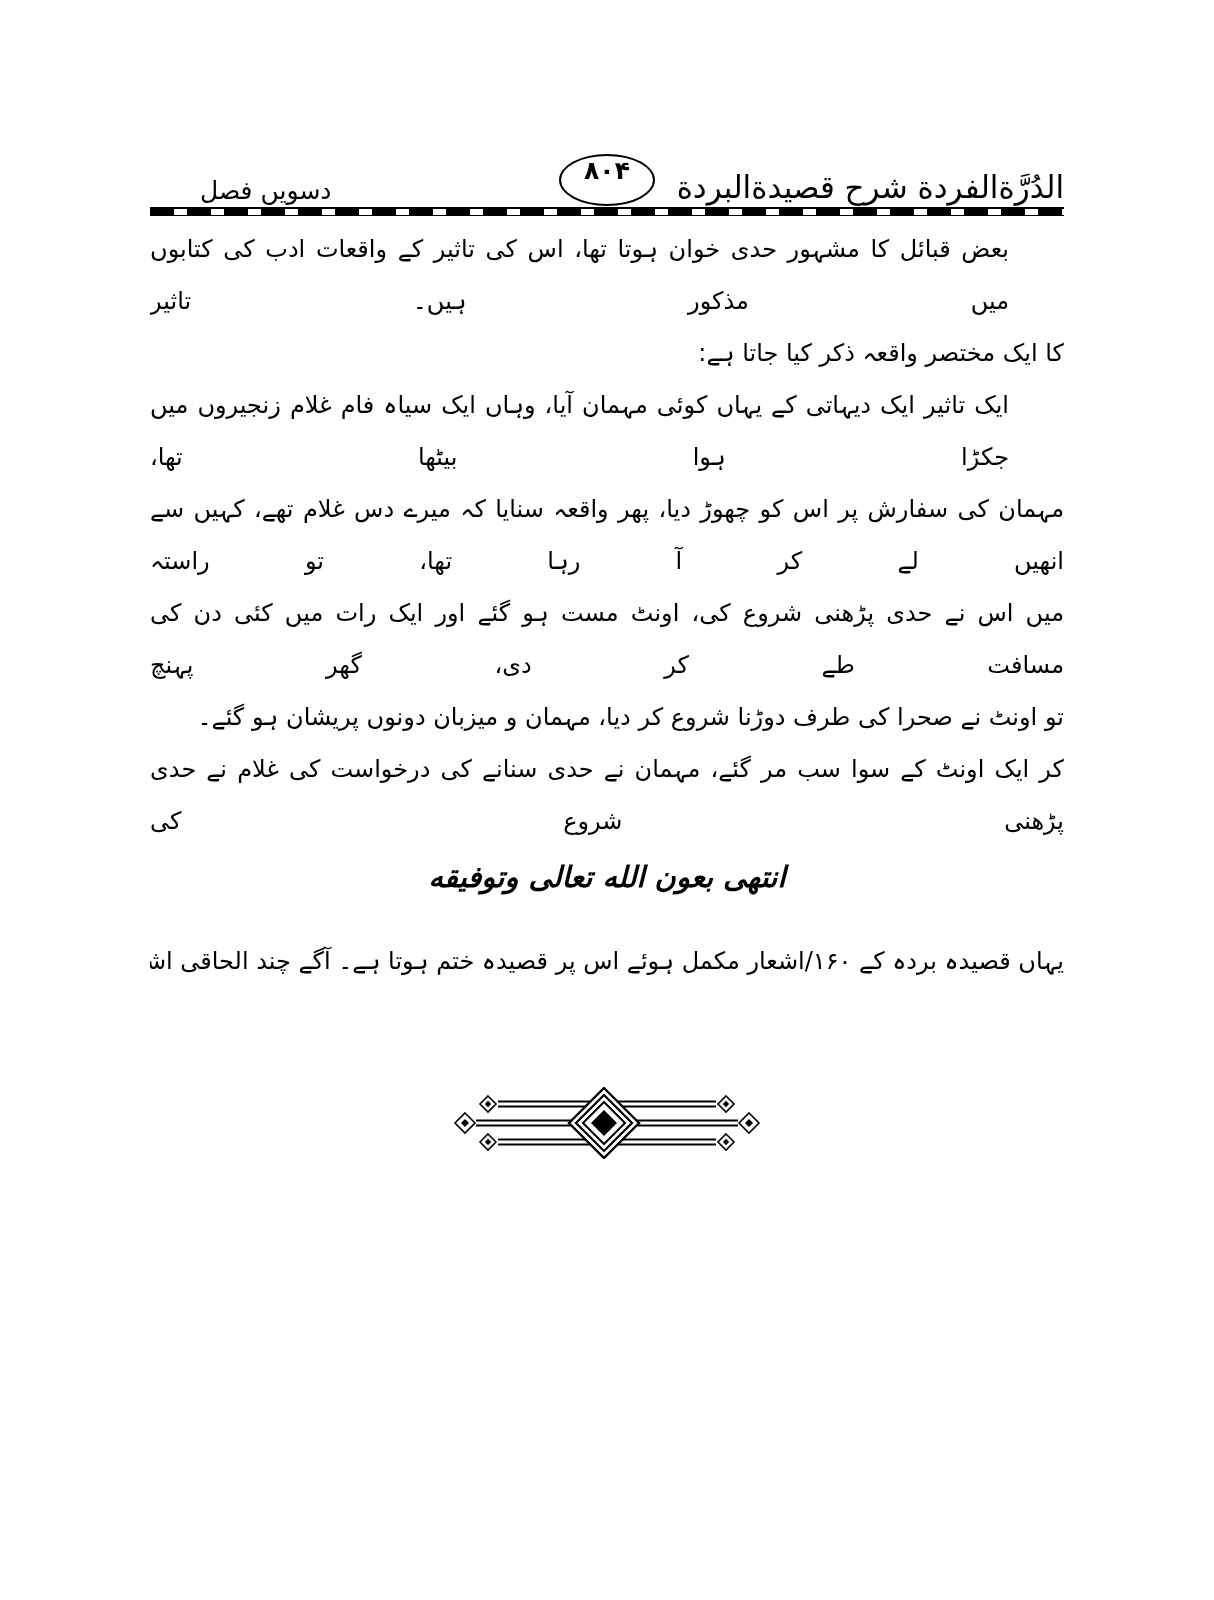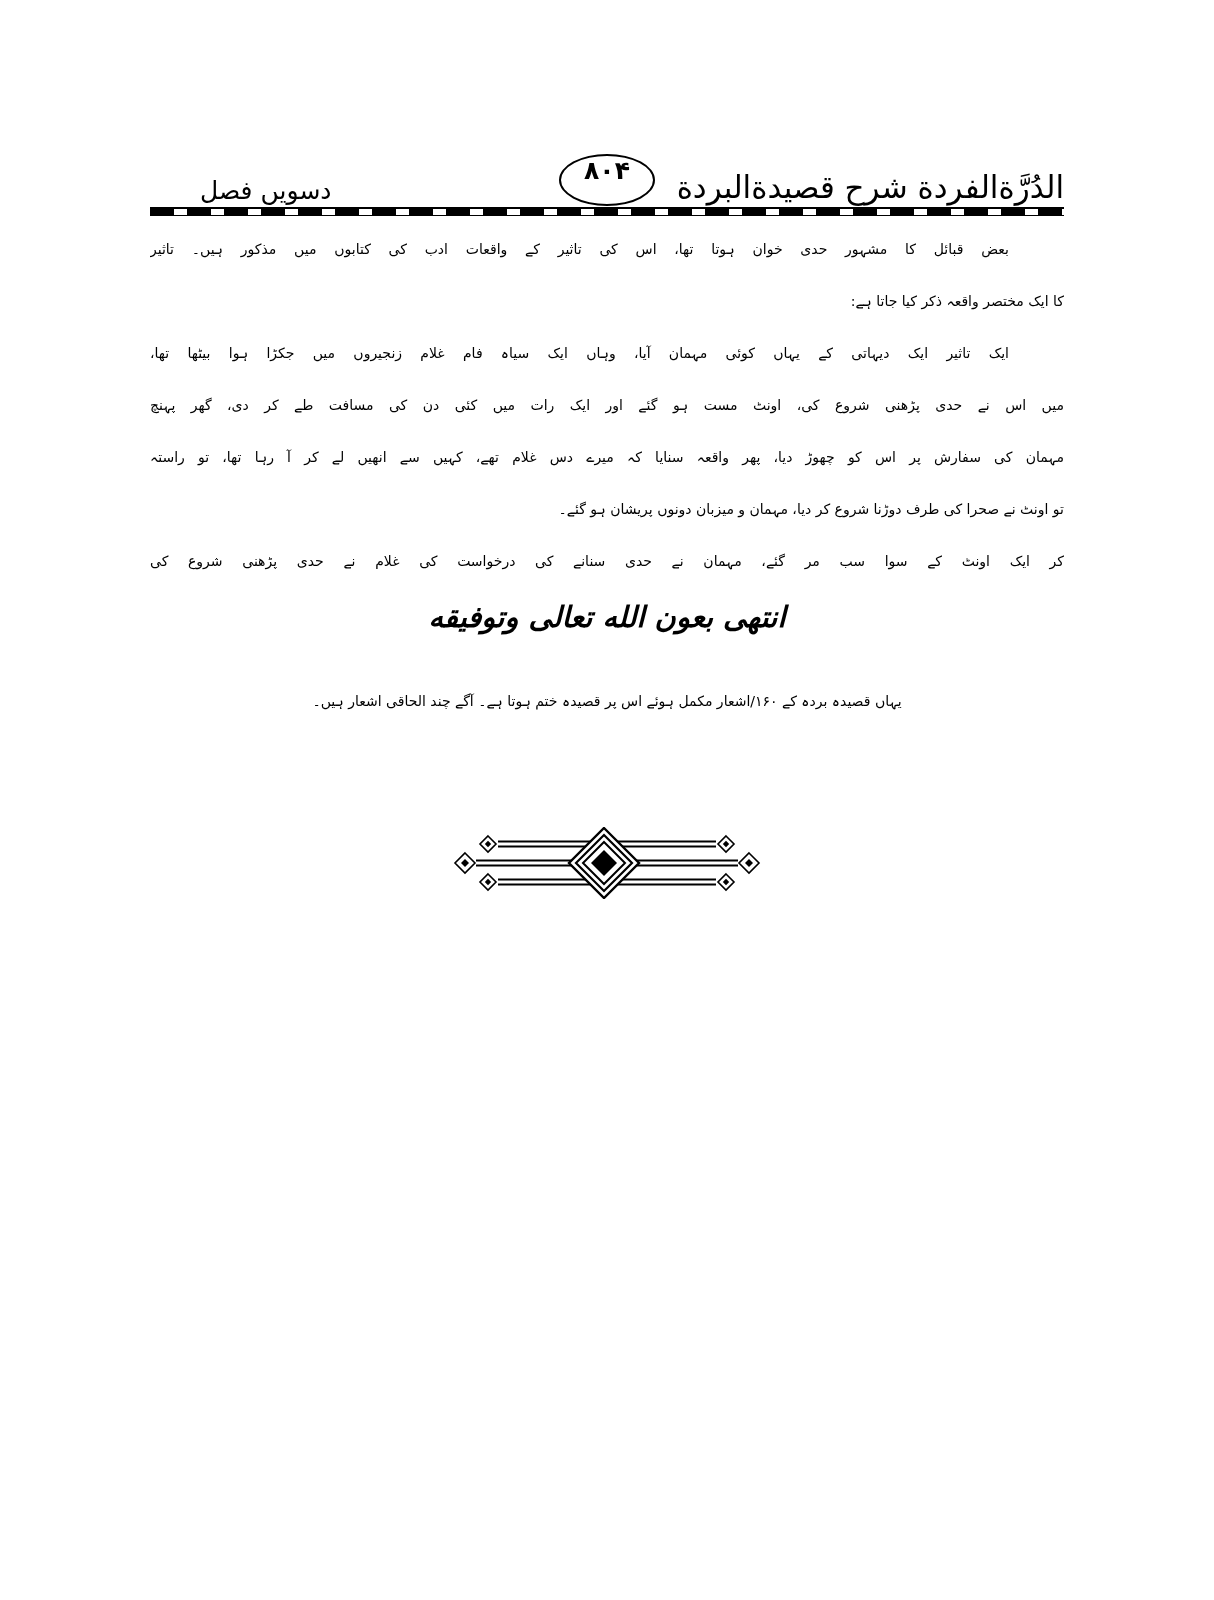--- a/index.html
+++ b/index.html
@@ -62,21 +62,21 @@
     border-top: 2px solid #000;
     border-bottom: 1px solid #000;
     background: repeating-linear-gradient(90deg,
       #000 0px, #000 24px,
       #ffffff 24px, #ffffff 37px);
   }
   
   .text-block { margin-top: 7px; }
   .urdu-line {
     direction: rtl;
-    font-size: 14px;
+    font-size: 24px;
     line-height: 52px;
     white-space: nowrap;
     overflow: hidden;
   }
   .just { text-align: justify; text-align-last: justify; white-space: normal; }
   .indent { padding-right: 55px; }
   .align-right { text-align: right; }
   .center { text-align: center; }
   .colophon {
     direction: rtl;
@@ -108,22 +108,22 @@
   </header>
 
   <div class="rule-dashed"></div>
 
   <main class="text-block">
 
     <p class="urdu-line just indent">بعض قبائل کا مشہور حدی خوان ہوتا تھا، اس کی تاثیر کے واقعات ادب کی کتابوں میں مذکور ہیں۔ تاثیر</p>
     <p class="urdu-line align-right">کا ایک مختصر واقعہ ذکر کیا جاتا ہے:</p>
 
     <p class="urdu-line just indent">ایک تاثیر ایک دیہاتی کے یہاں کوئی مہمان آیا، وہاں ایک سیاہ فام غلام زنجیروں میں جکڑا ہوا بیٹھا تھا،</p>
+    <p class="urdu-line just">مہمان کی سفارش پر اس کو چھوڑ دیا، پھر واقعہ سنایا کہ میرے دس غلام تھے، کہیں سے انھیں لے کر آ رہا تھا، تو راستہ</p>
     <p class="urdu-line just">میں اس نے حدی پڑھنی شروع کی، اونٹ مست ہو گئے اور ایک رات میں کئی دن کی مسافت طے کر دی، گھر پہنچ</p>
-    <p class="urdu-line just">مہمان کی سفارش پر اس کو چھوڑ دیا، پھر واقعہ سنایا کہ میرے دس غلام تھے، کہیں سے انھیں لے کر آ رہا تھا، تو راستہ</p>
     <p class="urdu-line align-right">تو اونٹ نے صحرا کی طرف دوڑنا شروع کر دیا، مہمان و میزبان دونوں پریشان ہو گئے۔</p>
     <p class="urdu-line just">کر ایک اونٹ کے سوا سب مر گئے، مہمان نے حدی سنانے کی درخواست کی غلام نے حدی پڑھنی شروع کی</p>
 
     <p class="colophon colophon-1">انتهى بعون الله تعالى وتوفيقه</p>
 
     <p class="urdu-line center para-3">یہاں قصیدہ بردہ کے ۱۶۰/اشعار مکمل ہوئے اس پر قصیدہ ختم ہوتا ہے۔ آگے چند الحاقی اشعار ہیں۔</p>
 
 
   </main>
 

